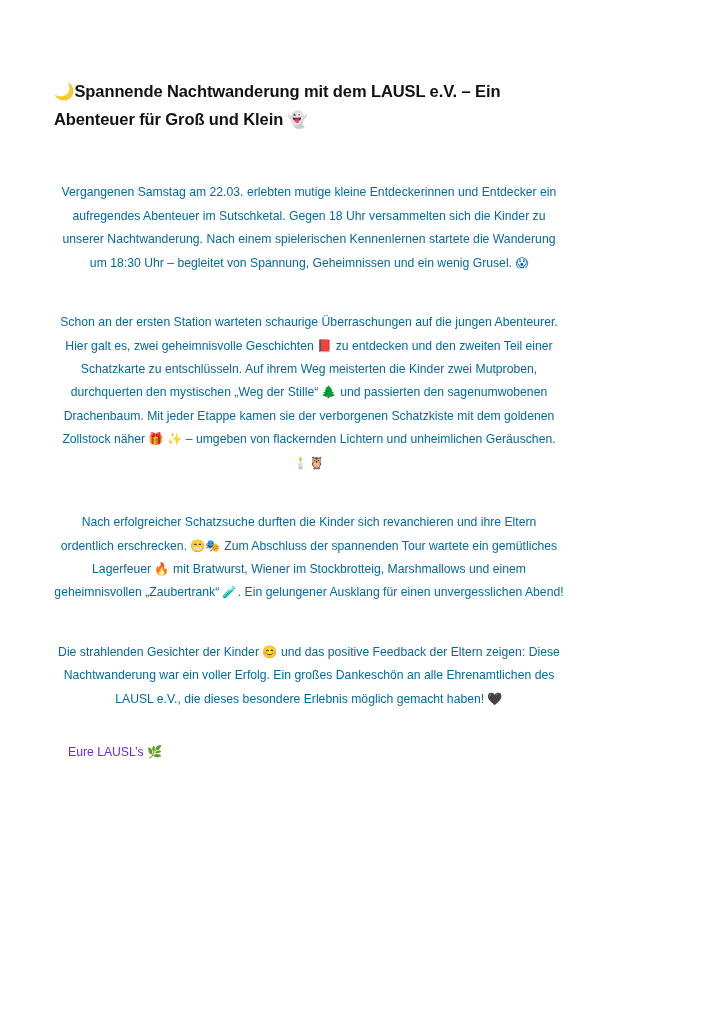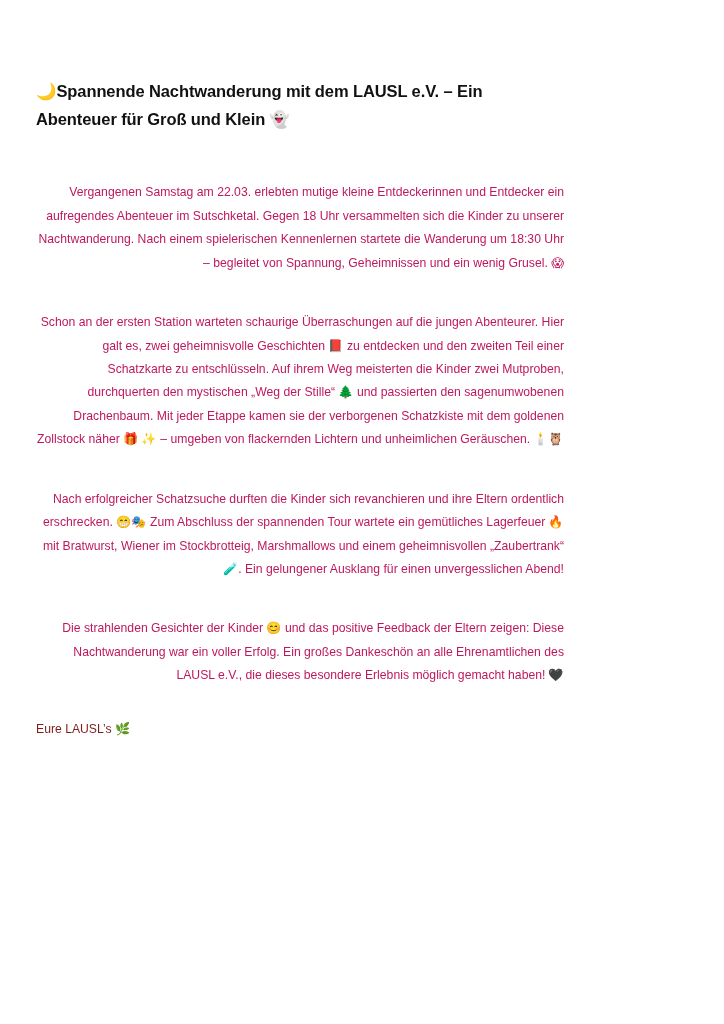--- a/index.html
+++ b/index.html
@@ -11,54 +11,54 @@
     width: 724px;
     height: 1024px;
     font-family: "Liberation Sans", sans-serif;
     color: #1a1a1a;
     -webkit-font-smoothing: antialiased;
   }
   .page {
     box-sizing: border-box;
     width: 648px;
     height: 1024px;
-    padding: 78px 84px 40px 36px;
+    padding: 78px 84px 40px 54px;
     background: #ffffff;
     position: relative;
   }
   .doc-title {
     font-size: 16.5px;
     font-weight: bold;
     line-height: 1.62;
     letter-spacing: -0.1px;
     margin: 0 0 48px 0;
     color: #111111;
     max-width: 520px;
   }
   .emoji {
     font-family: "DejaVu Sans", sans-serif;
     font-weight: normal;
   }
   .body-para {
     font-size: 12.2px;
     line-height: 1.92;
     margin: 0 0 36px 0;
-    color: #be185d;
+    color: #0369a1;
     letter-spacing: 0.01px;
     max-width: 552px;
-    text-align: right;
+    text-align: center;
   }
   .body-para.tight {
     margin-bottom: 30px;
   }
   .sign-off {
     font-size: 12.2px;
     line-height: 1.92;
-    margin: 22px 0 0 0;
-    color: #7f1d1d;
+    margin: 22px 0 0 14px;
+    color: #6d28d9;
   }
 </style>
 </head>
 <body>
 
 <div class="page">
 
   <h1 class="doc-title">
     <span class="emoji">🌙</span><span>Spannende Nachtwanderung mit dem LAUSL e.V. – Ein Abenteuer für Groß und Klein</span> <span class="emoji">👻</span>
   </h1>

